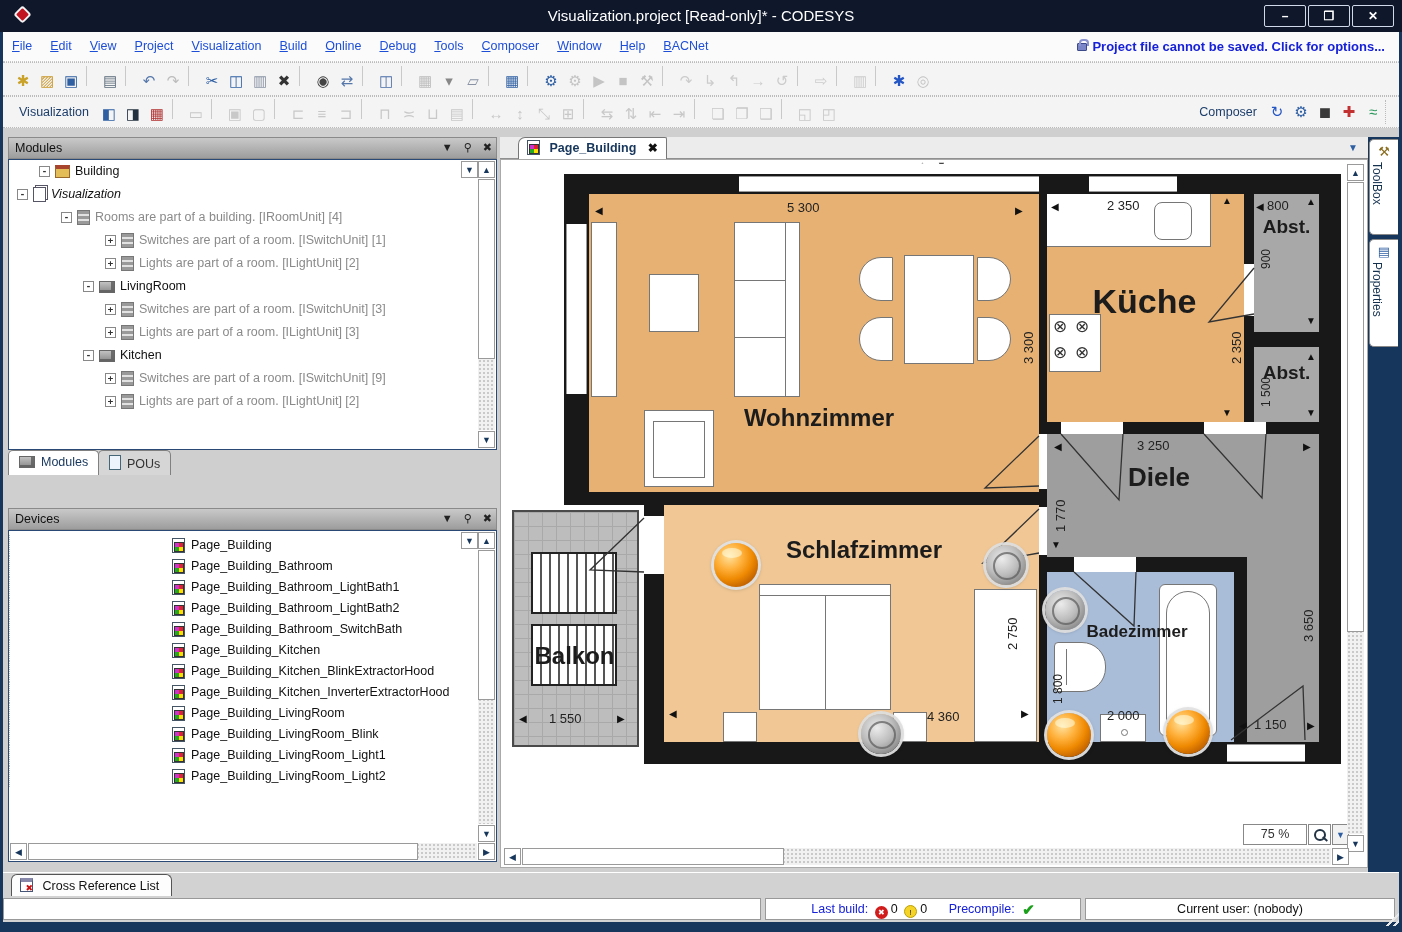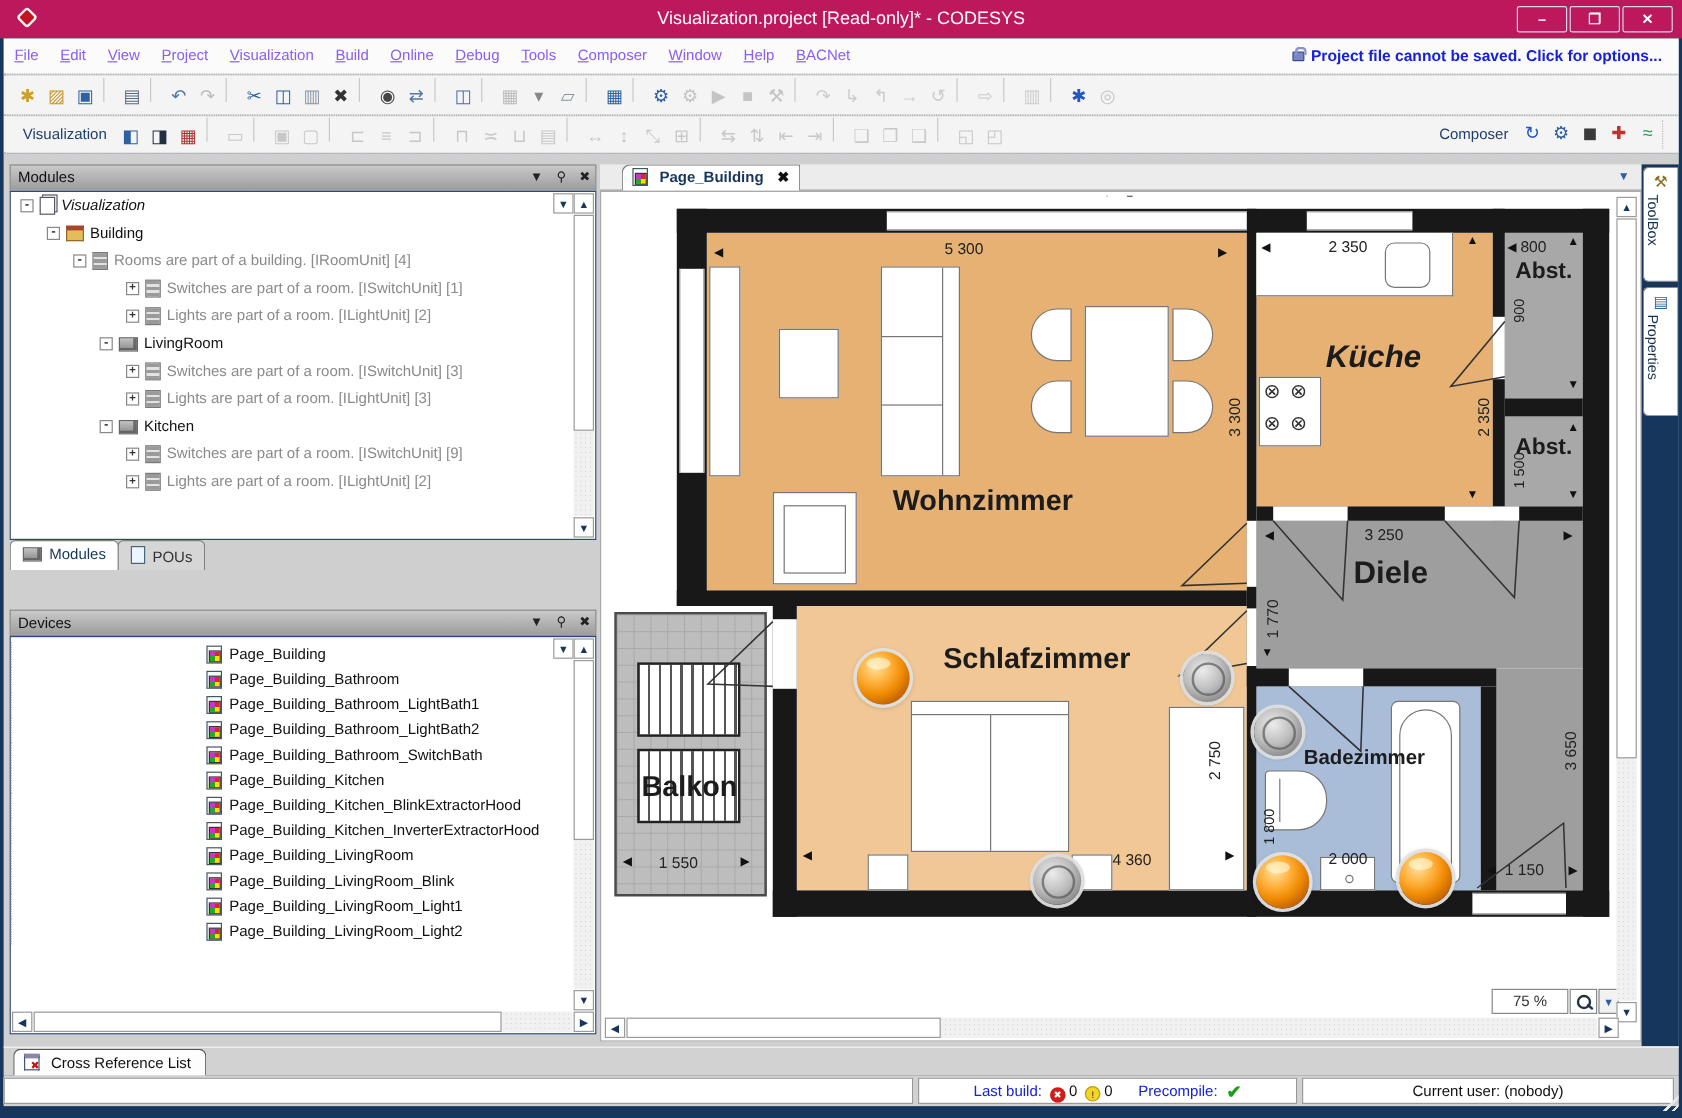--- a/index.html
+++ b/index.html
@@ -1,28 +1,28 @@
 <!DOCTYPE html>
 <html><head>
 <meta charset="utf-8">
 <style>
   html,body{margin:0;padding:0;background:#4a5a6e;}
   *{box-sizing:border-box;font-family:"Liberation Sans",sans-serif;}
   #app{position:relative;width:1402px;height:932px;background:#16365c;overflow:hidden;}
 
   
-  #titlebar{position:absolute;left:0;top:0;width:1402px;height:32px;background:#be185d;color:#fff;}
+  #titlebar{position:absolute;left:0;top:0;width:1402px;height:32px;background:#0f172a;color:#fff;}
   #title-text{position:absolute;left:0;right:0;top:7px;text-align:center;font-size:15px;color:#fff;}
   #app-icon{position:absolute;left:16px;top:8px;width:13px;height:13px;background:#c11420;border:2px solid #f2f2f2;transform:rotate(45deg);border-radius:3px;}
   .winbtn{position:absolute;top:5px;width:42px;height:22px;border:1px solid #cfd9ea;border-radius:2px;color:#fff;text-align:center;font-size:12px;line-height:20px;font-weight:bold;cursor:pointer;}
   #btn-min{right:96px;} #btn-max{right:52px;} #btn-close{right:8px;}
 
   
   #menubar{position:absolute;left:3px;top:32px;width:1396px;height:30px;background:#fbfbfb;border-bottom:1px dotted #c6c6c6;}
-  .mi{display:inline-block;padding:7px 9px 0 9px;font-size:12.5px;color:#8b5cf6;cursor:pointer;}
+  .mi{display:inline-block;padding:7px 9px 0 9px;font-size:12.5px;color:#1d4ed8;cursor:pointer;}
   .mi::first-letter{text-decoration:underline;}
   #menu-notice{position:absolute;right:14px;top:7px;font-size:13px;font-weight:bold;color:#1621d8;}
   #lock-ico{display:inline-block;width:10px;height:8px;background:#7b86c9;border:1px solid #3d4a8a;border-radius:1px;position:relative;margin-right:5px;}
   #lock-ico::before{content:"";position:absolute;left:1px;top:-5px;width:6px;height:5px;border:2px solid #8a93cf;border-bottom:none;border-radius:4px 4px 0 0;}
 
   
   .toolbar{position:absolute;left:3px;width:1396px;background:#f4f4f4;border-top:1px dotted #bbb;border-bottom:1px dotted #bbb;display:flex;align-items:center;padding-left:8px;}
   #tb1{top:62px;height:34px;}
   #tb2{top:96px;height:32px;}
   .tbi{display:inline-block;width:24px;height:24px;text-align:center;font-size:15px;line-height:24px;cursor:pointer;}
@@ -170,23 +170,23 @@
     <div class="panel-h" style="left:5px;top:9px;width:489px;">
       <span>Modules</span>
       <span class="ph-btns">
         <span>▼</span>
         <span>⚲</span>
         <span>✖</span>
       </span>
     </div>
     <div class="panel-b" style="left:5px;top:31px;width:489px;height:291px;">
       <div style="position:absolute;left:0;top:0;right:36px;bottom:0;overflow:hidden;">
+        <div class="trow d1"><span class="exp">-</span><span class="ic i-bld"></span><span class="">Building</span></div>
+
         <div class="trow d0"><span class="exp">-</span><span class="ic i-doc"></span><span class="it">Visualization</span></div>
-
-        <div class="trow d1"><span class="exp">-</span><span class="ic i-bld"></span><span class="">Building</span></div>
 
         <div class="trow d2"><span class="exp">-</span><span class="ic i-slt"></span><span class="gry">Rooms are part of a building. [IRoomUnit] [4]</span></div>
 
 
         <div class="trow d4"><span class="exp">+</span><span class="ic i-slt"></span><span class="gry">Switches are part of a room. [ISwitchUnit] [1]</span></div>
 
         <div class="trow d4"><span class="exp">+</span><span class="ic i-slt"></span><span class="gry">Lights are part of a room. [ILightUnit] [2]</span></div>
 
         <div class="trow d3"><span class="exp">-</span><span class="ic i-rm"></span><span class="">LivingRoom</span></div>
 
@@ -358,21 +358,21 @@
             <div style="position:absolute;left:20px;top:14px;width:7px;height:7px;border:1px solid #767676;border-radius:50%;"></div>
           </div>
           <div class="furn" style="left:650px;top:420px;width:58px;height:152px;border-radius:6px;">
             <div style="position:absolute;left:6px;top:6px;right:6px;bottom:6px;border:1px solid #767676;border-radius:22px 22px 10px 10px;"></div>
           </div>
 
           <div class="deckchair" style="left:22px;top:388px;width:86px;height:62px;"></div>
           <div class="deckchair" style="left:22px;top:460px;width:86px;height:62px;"></div>
 
           <div class="rlabel" style="left:160px;top:240px;width:300px;font-size:24px;">Wohnzimmer</div>
-          <div class="rlabel" style="left:548px;top:118px;width:175px;font-size:26px;font-style:italic;">Küche</div>
+          <div class="rlabel" style="left:548px;top:118px;width:175px;font-size:34px;">Küche</div>
           <div class="rlabel" style="left:745px;top:52px;width:65px;font-size:19px;">Abst.</div>
           <div class="rlabel" style="left:745px;top:198px;width:65px;font-size:19px;">Abst.</div>
           <div class="rlabel" style="left:560px;top:298px;width:180px;font-size:26px;">Diele</div>
           <div class="rlabel" style="left:205px;top:372px;width:300px;font-size:24px;">Schlafzimmer</div>
           <div class="rlabel" style="left:8px;top:478px;width:115px;font-size:24px;">Balkon</div>
           <div class="rlabel" style="left:538px;top:458px;width:180px;font-size:17px;z-index:4;">Badezimmer</div>
 
           <div class="dim" style="left:278px;top:36px;">5 300</div>
           <div class="dim vdim" style="left:512px;top:200px;">3 300</div>
           <div class="dim" style="left:598px;top:34px;">2 350</div>

